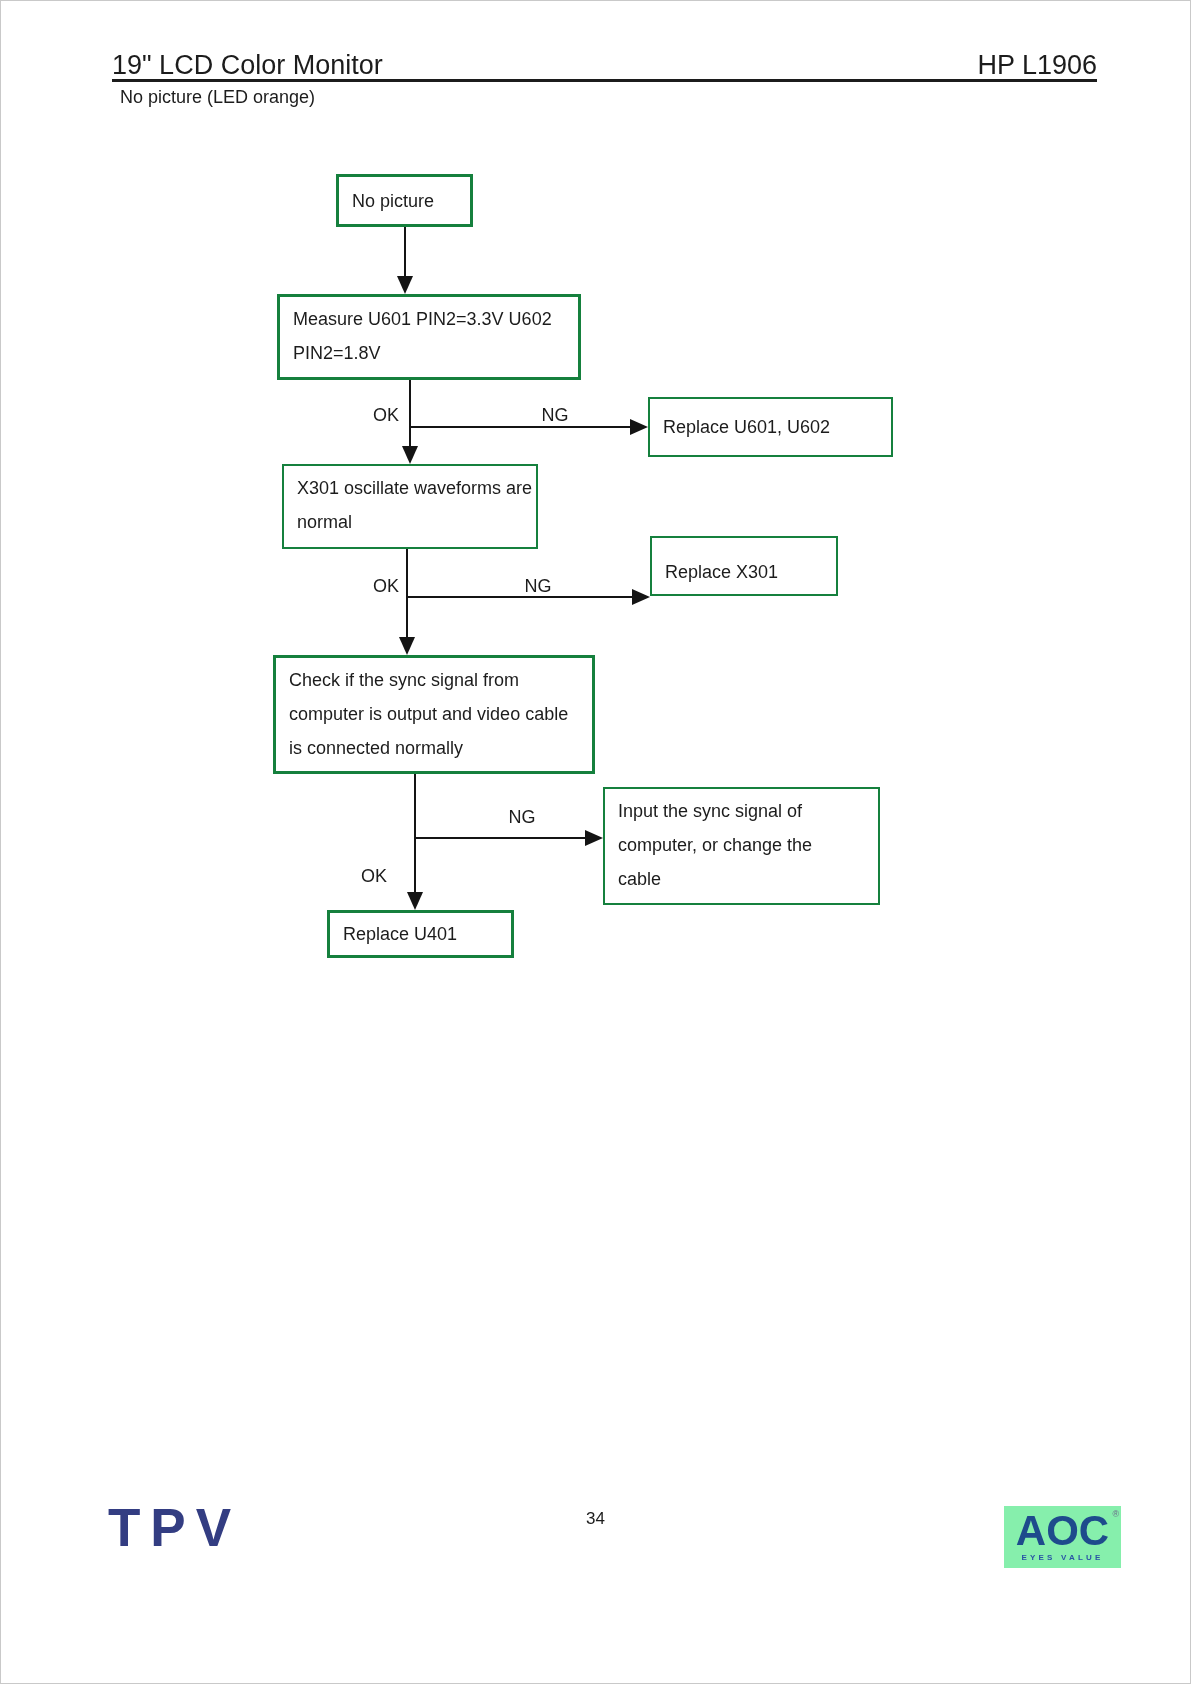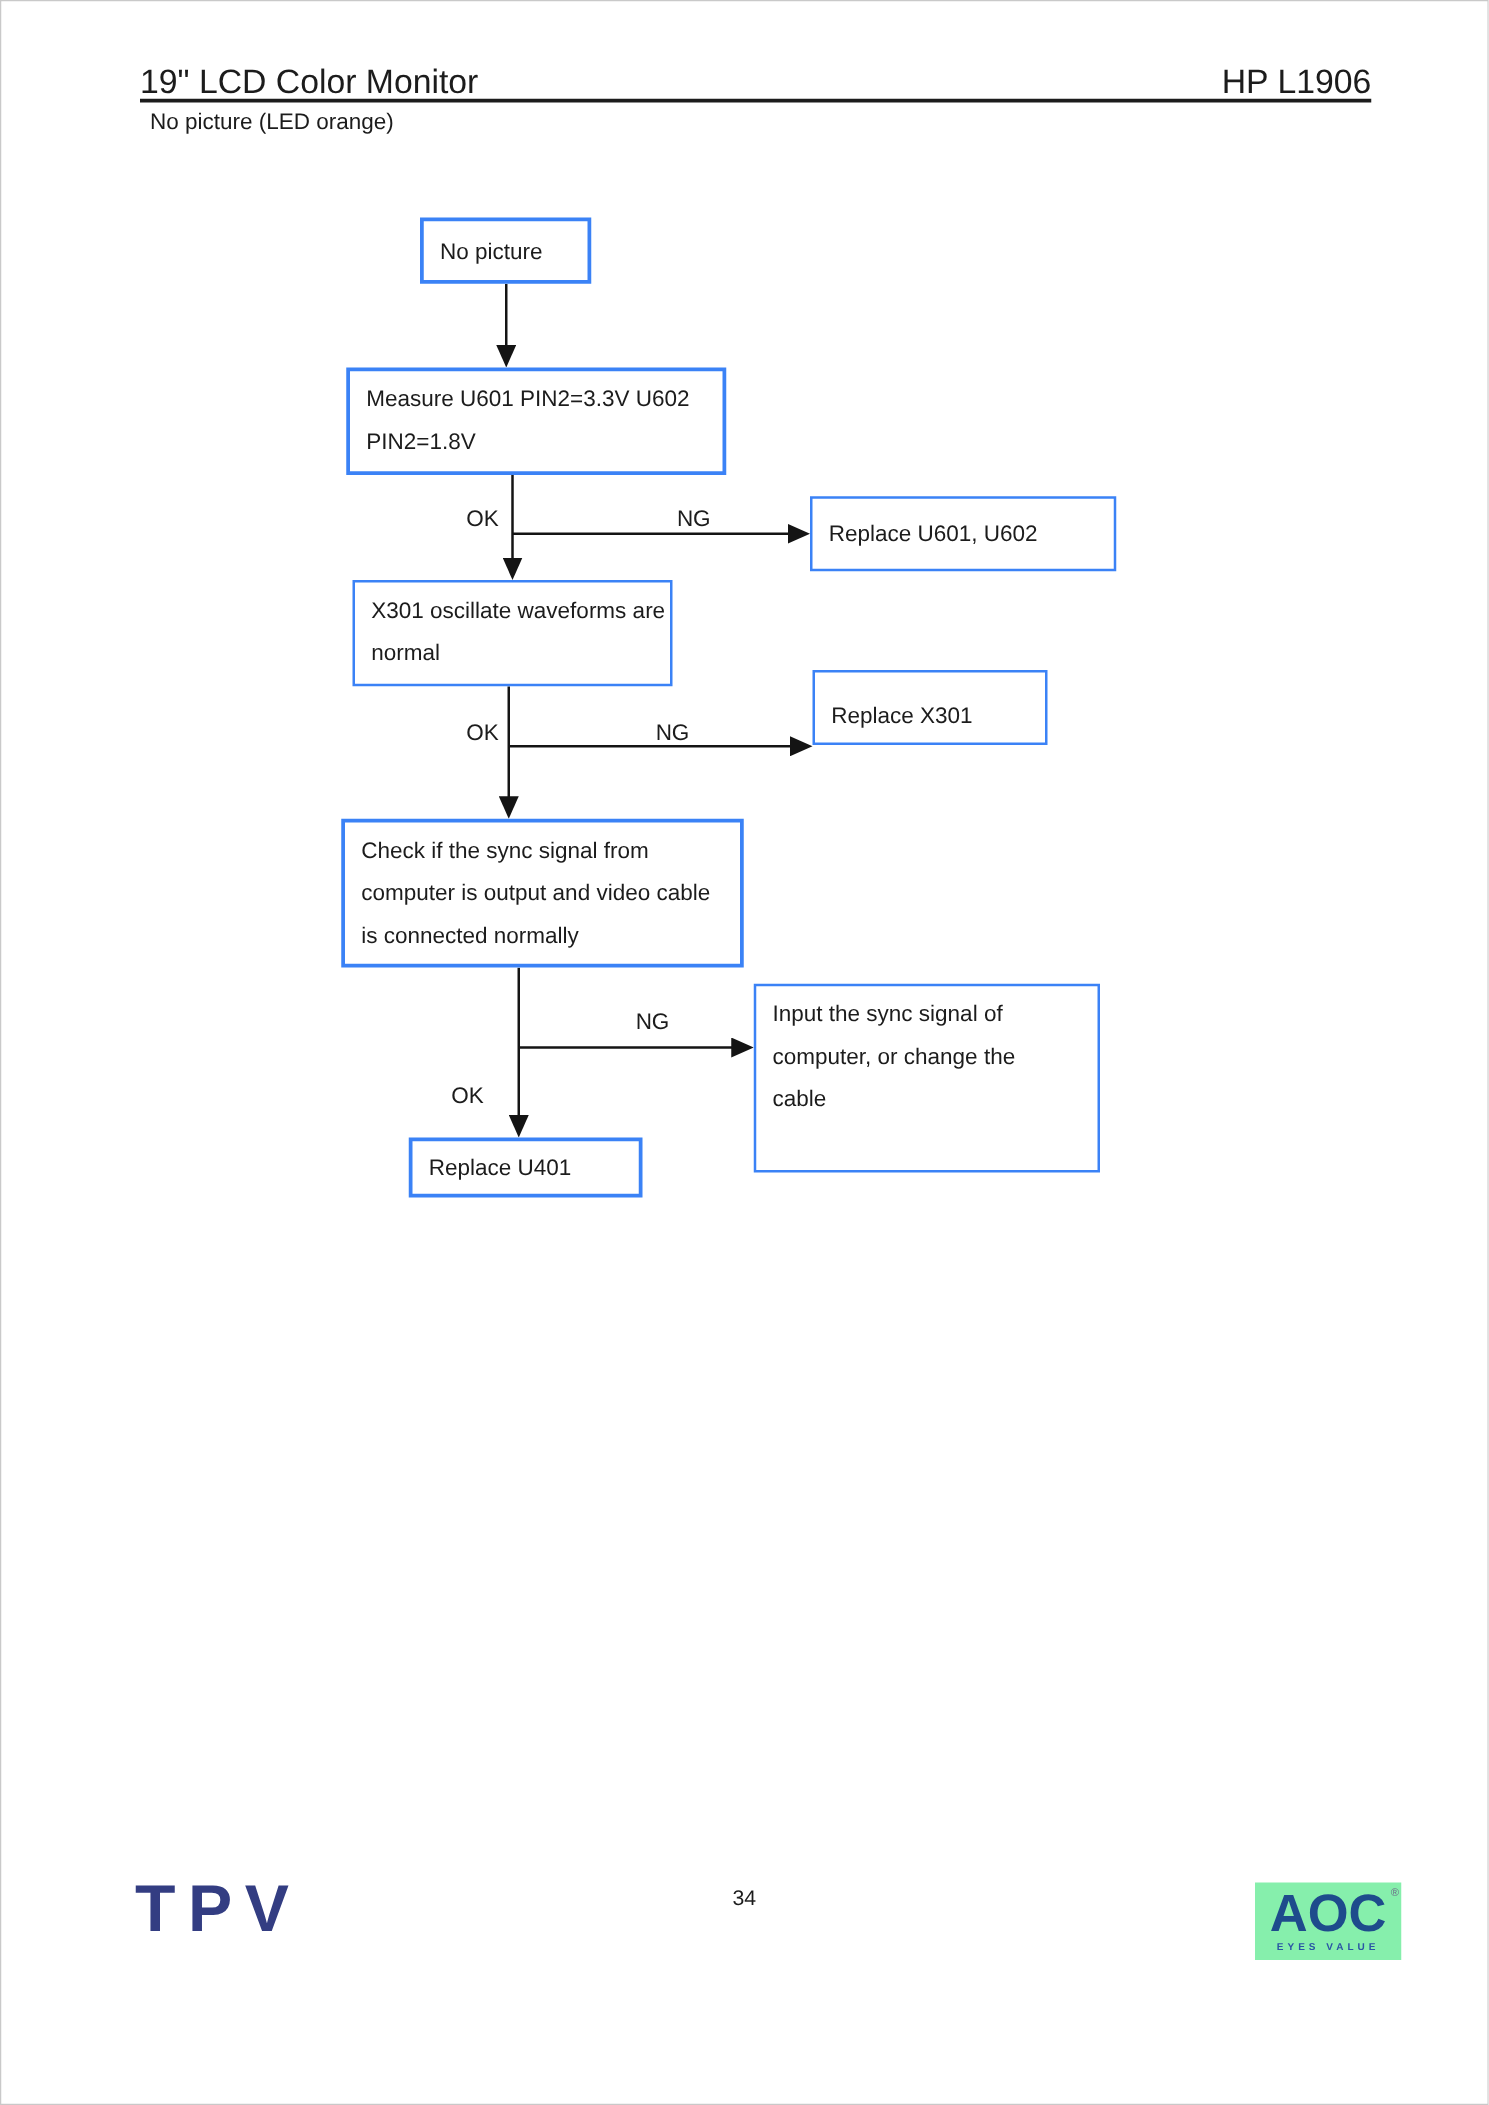--- a/index.html
+++ b/index.html
@@ -19,36 +19,36 @@
   
   .hdr-title-left  { left: 112px; top: 50px; font-size: 27px; }
   .hdr-title-right { right: 94px; top: 50px; font-size: 27px; }
   .hdr-rule { left: 112px; top: 79px; width: 985px; height: 3px; background: #1c1c1c; }
   .hdr-subtitle { left: 120px; top: 87px; font-size: 18px; font-weight: normal; }
 
   
   .fbox {
     position: absolute;
     background: #ffffff;
-    border: 2px solid #3b82f6;
+    border: 2px solid #15803d;
     font-size: 18px;
     line-height: 34px;
     padding: 5px 13px;
   }
   .b3 { border-width: 3px; }
   .vcenter { display: flex; align-items: center; padding-top: 0; padding-bottom: 0; }
   .fbox .ln { display: block; white-space: nowrap; }
 
   .box-no-picture   { left: 336px; top: 174px; width: 137px; height: 53px; }
   .box-measure      { left: 277px; top: 294px; width: 304px; height: 86px; }
   .box-replace-u601 { left: 648px; top: 397px; width: 245px; height: 60px; }
   .box-x301         { left: 282px; top: 464px; width: 256px; height: 85px; }
   .box-replace-x301 { left: 650px; top: 536px; width: 188px; height: 60px; padding-top: 17px; }
   .box-check-sync   { left: 273px; top: 655px; width: 322px; height: 119px; }
-  .box-input-sync   { left: 603px; top: 787px; width: 277px; height: 151px; }
+  .box-input-sync   { left: 603px; top: 787px; width: 277px; height: 118px; }
   .box-replace-u401 { left: 327px; top: 910px; width: 187px; height: 48px; }
 
   
   .connectors { left: 0; top: 0; width: 1191px; height: 1684px; pointer-events: none; }
   .connectors line { stroke: #141414; stroke-width: 2; }
 
   
   .dlabel { position: absolute; font-size: 18px; transform: translateX(-50%); white-space: nowrap; }
   .ok1 { left: 386px; top: 405px; }
   .ng1 { left: 555px; top: 405px; }

